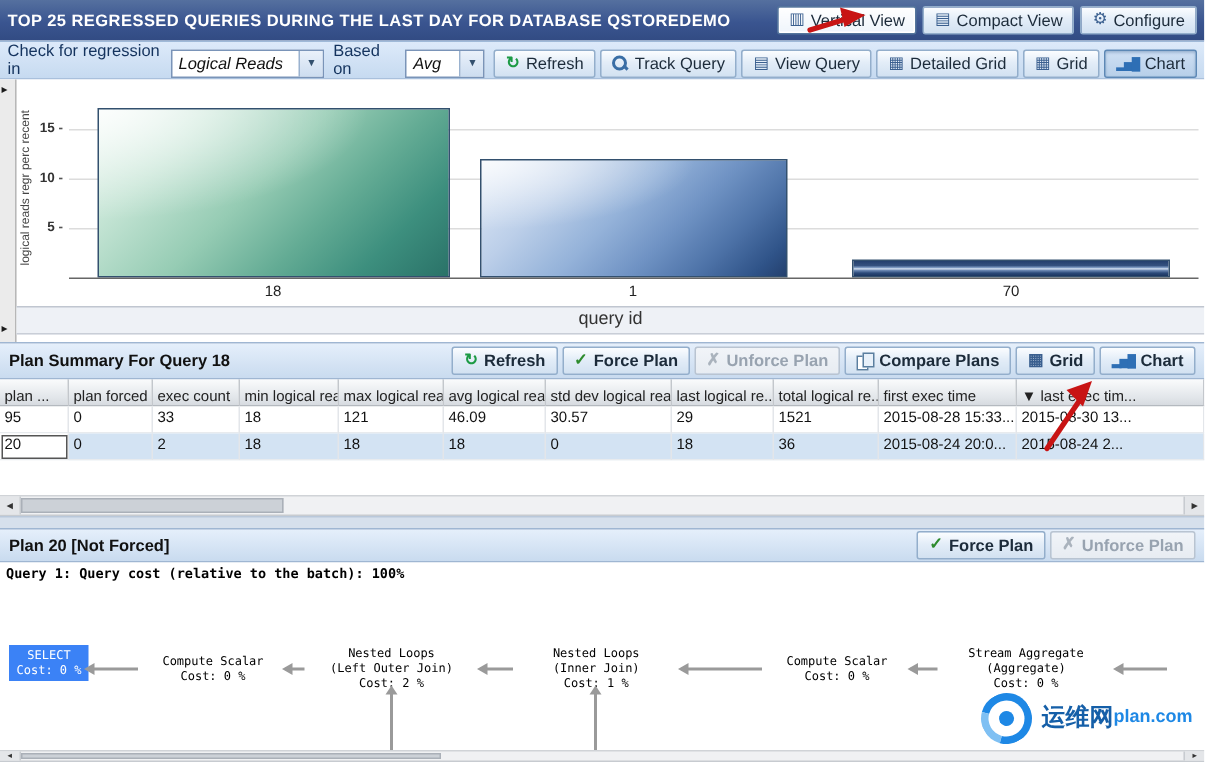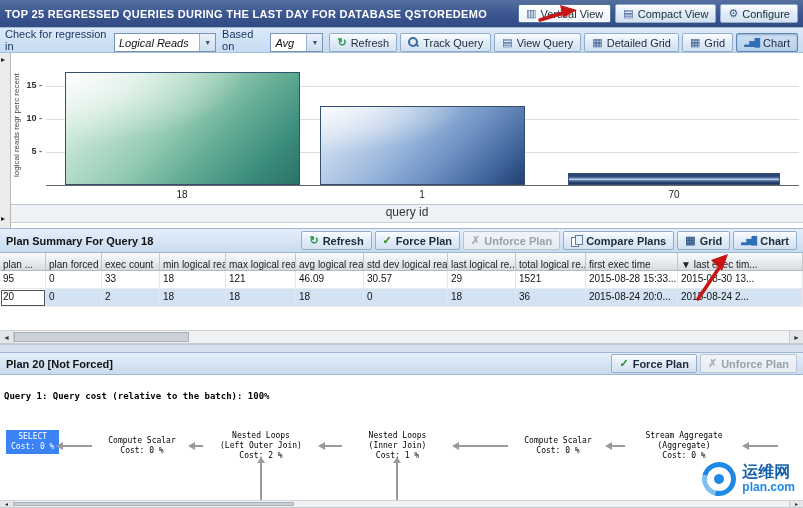--- a/index.html
+++ b/index.html
@@ -105,42 +105,42 @@
   .hs-left{left:0;border-right:1px solid #c7cbd0;} .hs-left::after{content:"◄";}
   .hs-right{right:0;border-left:1px solid #c7cbd0;} .hs-right::after{content:"►";}
   .hs-thumb{position:absolute;top:1px;bottom:1px;background:#ccd1d7;border:1px solid #aab0b8;box-sizing:border-box;}
   .hs-bottom .hs-arrow{font-size:5px;}
 
   .splitter{position:absolute;left:0;top:344px;width:803px;height:8px;background:#d6e0ec;border-top:1px solid #b9c8da;}
 
   
   .query-text{position:absolute;left:0;top:375px;width:803px;height:30px;padding:2px 4px;box-sizing:border-box;
     font-family:"DejaVu Sans Mono","Liberation Mono",monospace;font-size:9px;font-weight:bold;color:#000;
-    line-height:13px;white-space:nowrap;overflow:hidden;background:#fff;margin-top:13px;}
+    line-height:13px;white-space:nowrap;overflow:hidden;background:#fff;}
   .plan-area{position:absolute;left:0;top:405px;width:803px;height:95px;background:#fff;overflow:hidden;}
   .plan-node{position:absolute;text-align:center;font-family:"DejaVu Sans Mono","Liberation Mono",monospace;
     font-size:8px;line-height:10px;color:#000;}
   .plan-node .l{white-space:nowrap;}
   .plan-node .l:empty{display:none;}
   .node-select{background:#3b82f6;color:#fff;padding:2px 5px;}
   .plan-arrow{position:absolute;top:40px;height:0;border-top:2px solid #9a9a9a;}
   .plan-arrow::before{content:"";position:absolute;left:-2px;top:-5px;width:0;height:0;
     border-right:7px solid #9a9a9a;border-top:4px solid transparent;border-bottom:4px solid transparent;}
   .plan-vline{position:absolute;width:2px;background:#9a9a9a;top:57px;height:38px;}
   .plan-vline::before{content:"";position:absolute;left:-3px;top:-5px;width:0;height:0;
     border-bottom:6px solid #9a9a9a;border-left:4px solid transparent;border-right:4px solid transparent;}
 
   
   .overlay{position:absolute;left:0;top:0;width:803px;height:508px;pointer-events:none;z-index:60;}
   .watermark{position:absolute;right:4px;bottom:10px;display:flex;align-items:center;gap:6px;z-index:40;
     background:rgba(255,255,255,.75);padding:2px 4px;}
   .wm-logo{width:34px;height:34px;border-radius:50%;border:5px solid #1e88e5;border-left-color:#7fc0f3;
     box-sizing:border-box;position:relative;transform:rotate(-30deg);}
   .wm-logo::after{content:"";position:absolute;left:7px;top:7px;width:10px;height:10px;border-radius:50%;background:#1e88e5;}
-  .wm-text{display:flex;flex-direction:column;line-height:1.05;}
+  .wm-text{display:flex;flex-direction:row;line-height:1.05;}
   .wm-cn{font-size:16px;font-weight:bold;color:#155fa8;}
   .wm-url{font-size:12px;font-weight:bold;color:#1e88e5;}
 </style>
 </head>
 <body>
 
 <div id="app">
 
   <div class="titlebar">
     <div class="title-text">TOP 25 REGRESSED QUERIES DURING THE LAST DAY FOR DATABASE QSTOREDEMO</div>

